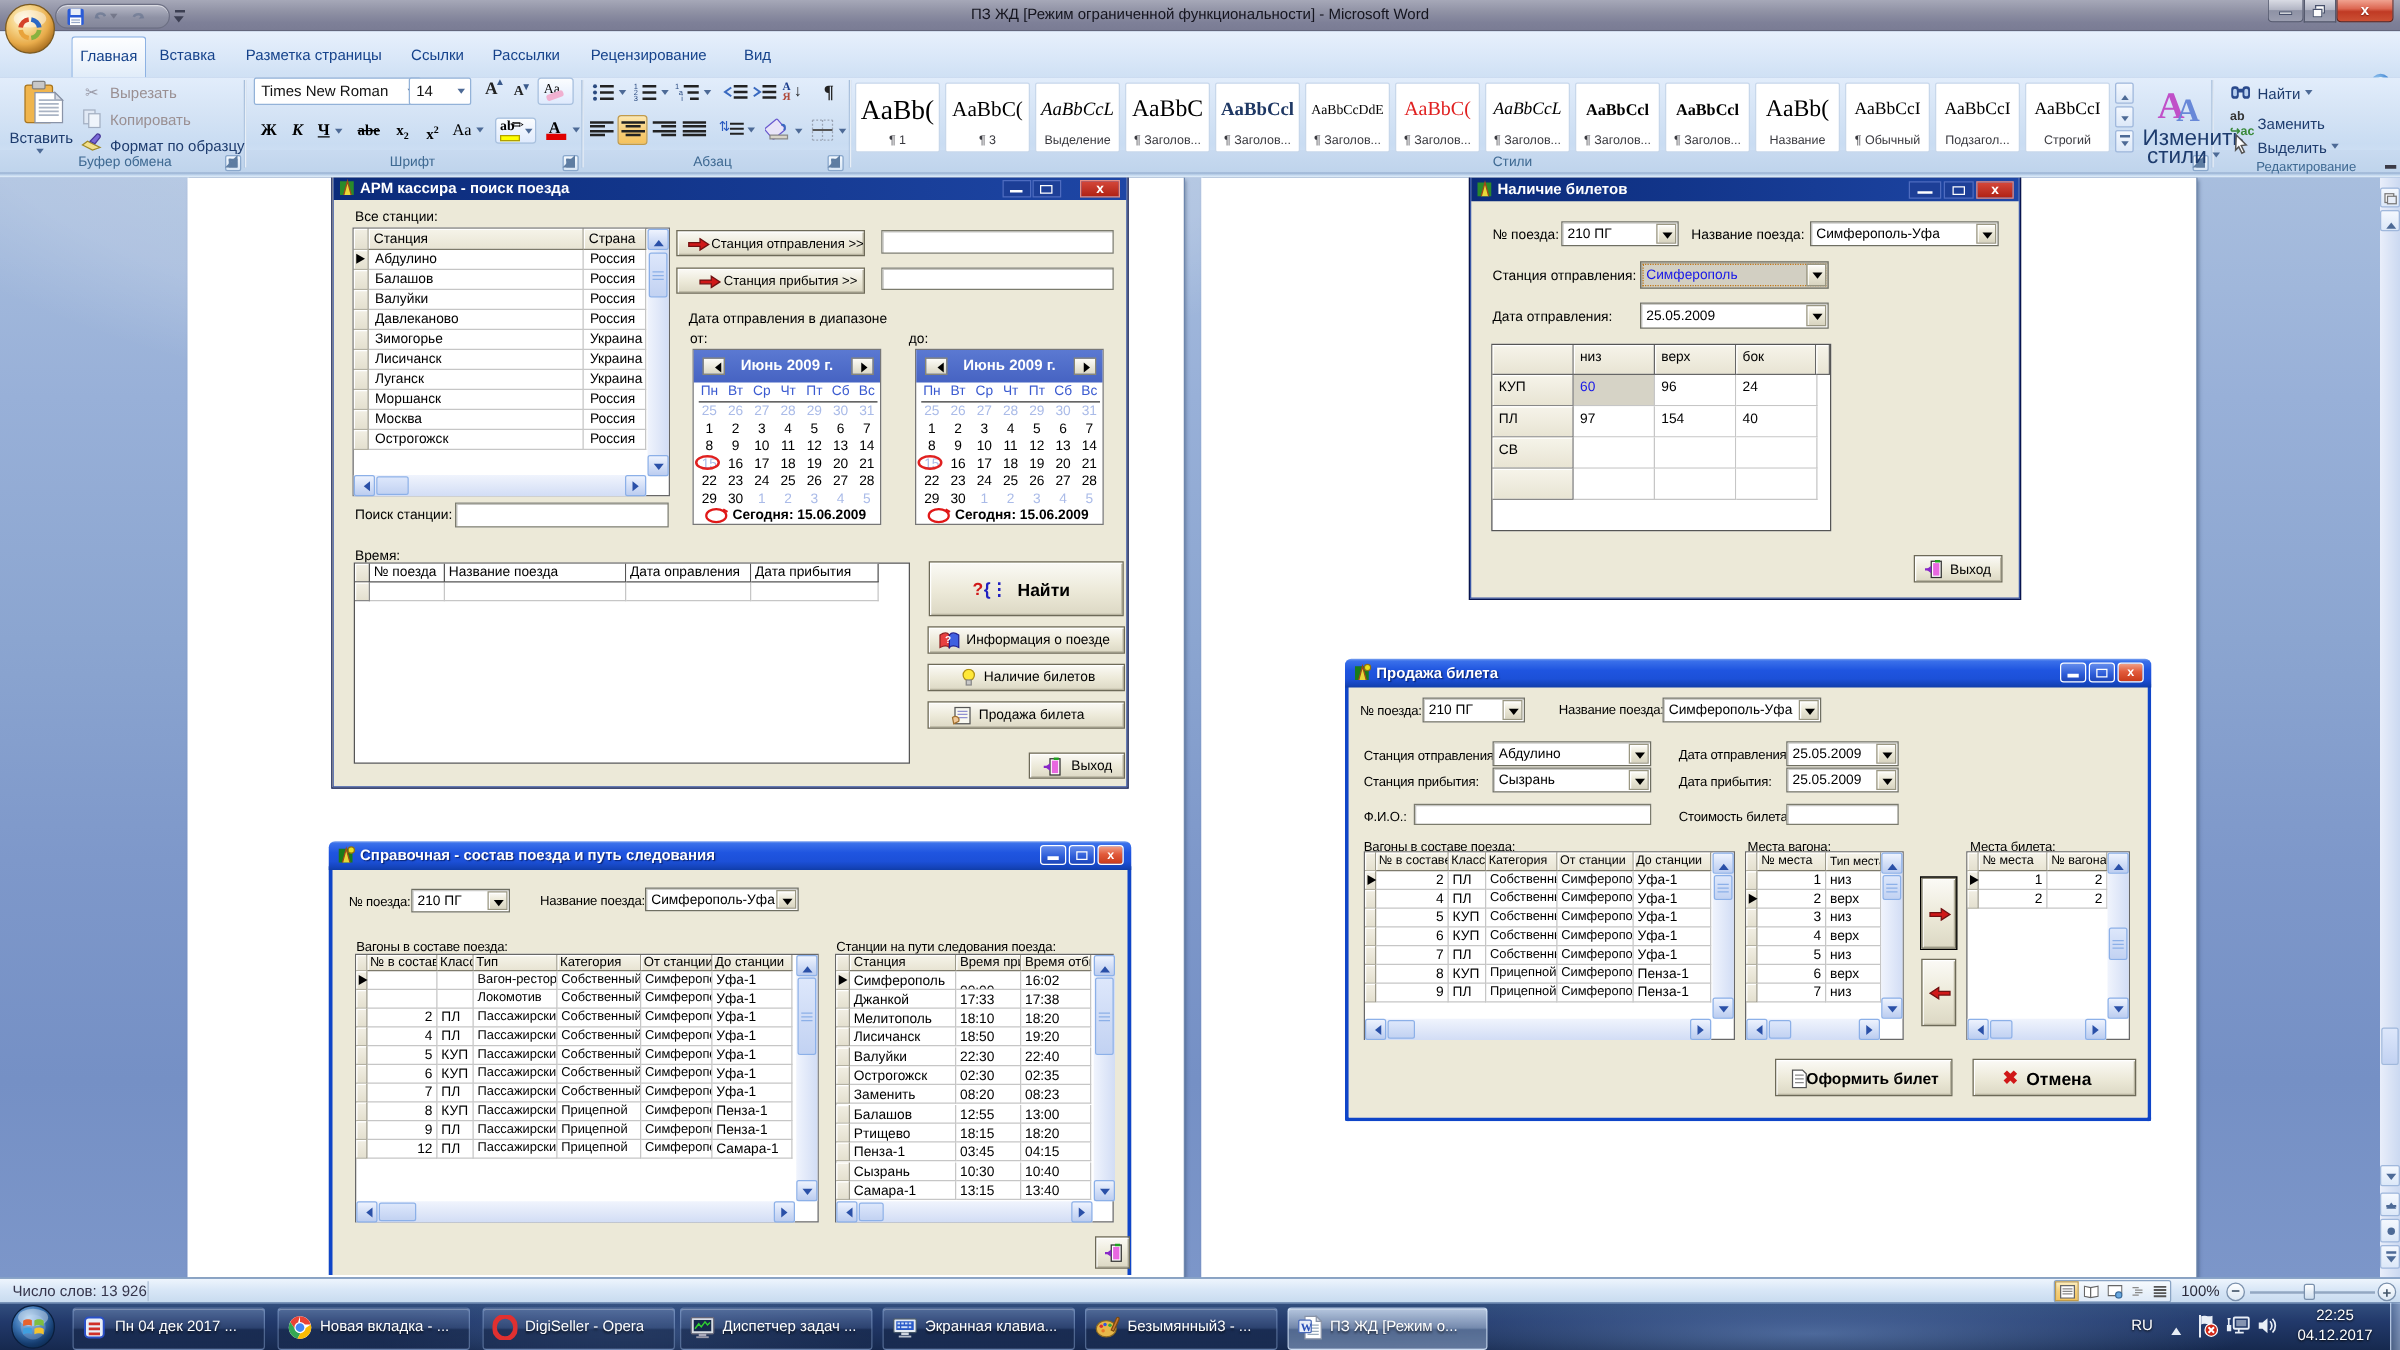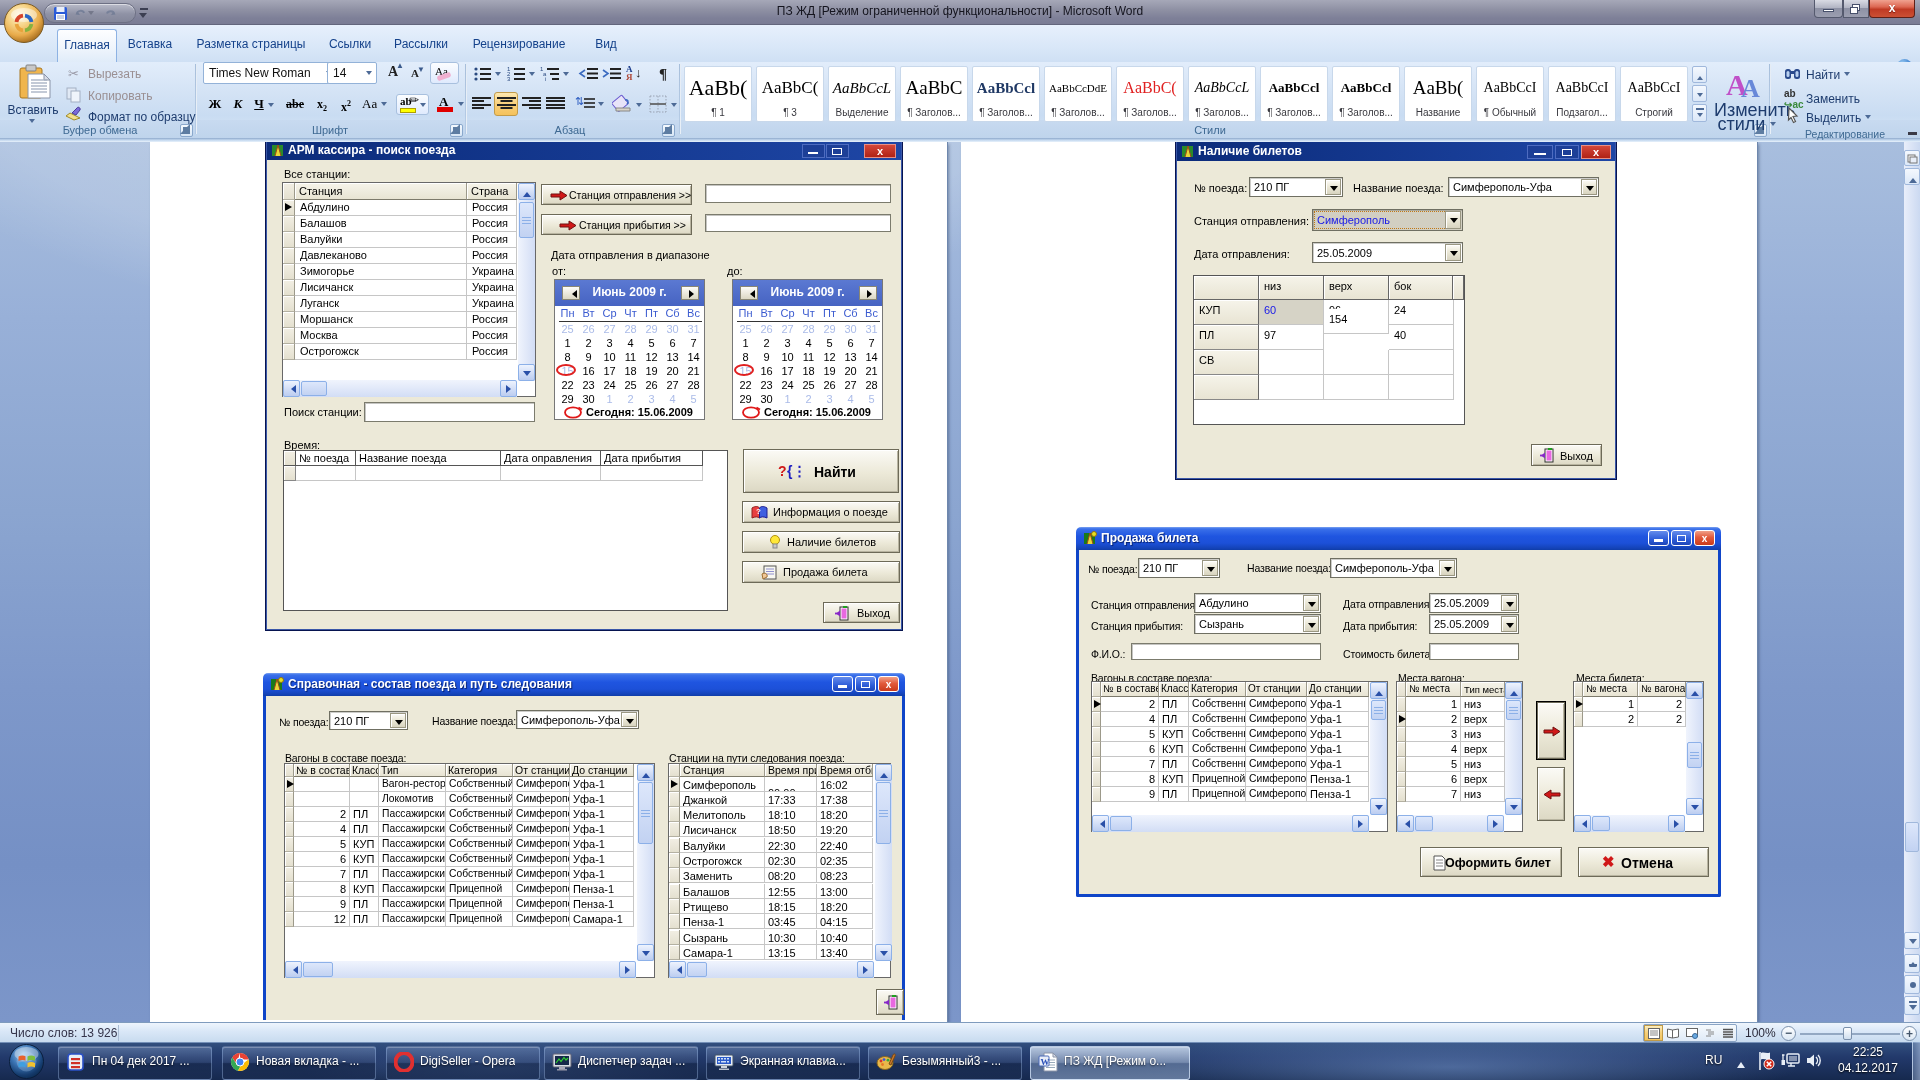--- a/index.html
+++ b/index.html
@@ -698,21 +698,21 @@
 <div class="ghead" style="left:65px;top:0;width:65px;height:24px;border-right:1px solid #666;border-bottom:1px solid #666;padding:4px 0 0 5px">низ</div>
 <div class="ghead" style="left:130px;top:0;width:65px;height:24px;border-right:1px solid #666;border-bottom:1px solid #666;padding:4px 0 0 5px">верх</div>
 <div class="ghead" style="left:195px;top:0;width:64px;height:24px;border-right:1px solid #666;border-bottom:1px solid #666;padding:4px 0 0 5px">бок</div>
 <div class="ghead" style="left:259px;top:0;width:11px;height:24px;border-right:1px solid #666;border-bottom:1px solid #666;padding:4px 0 0 5px"></div>
 <div class="ghead" style="left:0;top:24px;width:65px;height:25px;border-right:1px solid #666;border-bottom:1px solid #888;padding:4px 0 0 5px">КУП</div>
 <div class="gcell" style="left:65px;top:24px;width:65px;height:25px;background:#d6d3c6;color:#1818e8;padding:4px 0 0 5px;border-right:1px solid #c6c6c6;border-bottom:1px solid #c6c6c6">60</div>
 <div class="gcell" style="left:130px;top:24px;width:65px;height:25px;background:#fff;color:#000;padding:4px 0 0 5px;border-right:1px solid #c6c6c6;border-bottom:1px solid #c6c6c6">96</div>
 <div class="gcell" style="left:195px;top:24px;width:65px;height:25px;background:#fff;color:#000;padding:4px 0 0 5px;border-right:1px solid #c6c6c6;border-bottom:1px solid #c6c6c6">24</div>
 <div class="ghead" style="left:0;top:49px;width:65px;height:25px;border-right:1px solid #666;border-bottom:1px solid #888;padding:4px 0 0 5px">ПЛ</div>
 <div class="gcell" style="left:65px;top:49px;width:65px;height:25px;background:#fff;color:#000;padding:4px 0 0 5px;border-right:1px solid #c6c6c6;border-bottom:1px solid #c6c6c6">97</div>
-<div class="gcell" style="left:130px;top:33px;width:65px;height:25px;background:#fff;color:#000;padding:4px 0 0 5px;border-right:1px solid #c6c6c6;border-bottom:1px solid #c6c6c6">154</div>
+<div class="gcell" style="left:130px;top:49px;width:65px;height:25px;background:#fff;color:#000;padding:4px 0 0 5px;border-right:1px solid #c6c6c6;border-bottom:1px solid #c6c6c6">154</div>
 <div class="gcell" style="left:195px;top:49px;width:65px;height:25px;background:#fff;color:#000;padding:4px 0 0 5px;border-right:1px solid #c6c6c6;border-bottom:1px solid #c6c6c6">40</div>
 <div class="ghead" style="left:0;top:74px;width:65px;height:25px;border-right:1px solid #666;border-bottom:1px solid #888;padding:4px 0 0 5px">СВ</div>
 <div class="gcell" style="left:65px;top:74px;width:65px;height:25px;background:#fff;color:#000;padding:4px 0 0 5px;border-right:1px solid #c6c6c6;border-bottom:1px solid #c6c6c6"></div>
 <div class="gcell" style="left:130px;top:74px;width:65px;height:25px;background:#fff;color:#000;padding:4px 0 0 5px;border-right:1px solid #c6c6c6;border-bottom:1px solid #c6c6c6"></div>
 <div class="gcell" style="left:195px;top:74px;width:65px;height:25px;background:#fff;color:#000;padding:4px 0 0 5px;border-right:1px solid #c6c6c6;border-bottom:1px solid #c6c6c6"></div>
 <div class="ghead" style="left:0;top:99px;width:65px;height:25px;border-right:1px solid #666;border-bottom:1px solid #888;padding:4px 0 0 5px"></div>
 <div class="gcell" style="left:65px;top:99px;width:65px;height:25px;background:#fff;color:#000;padding:4px 0 0 5px;border-right:1px solid #c6c6c6;border-bottom:1px solid #c6c6c6"></div>
 <div class="gcell" style="left:130px;top:99px;width:65px;height:25px;background:#fff;color:#000;padding:4px 0 0 5px;border-right:1px solid #c6c6c6;border-bottom:1px solid #c6c6c6"></div>
 <div class="gcell" style="left:195px;top:99px;width:65px;height:25px;background:#fff;color:#000;padding:4px 0 0 5px;border-right:1px solid #c6c6c6;border-bottom:1px solid #c6c6c6"></div>
 </div>

